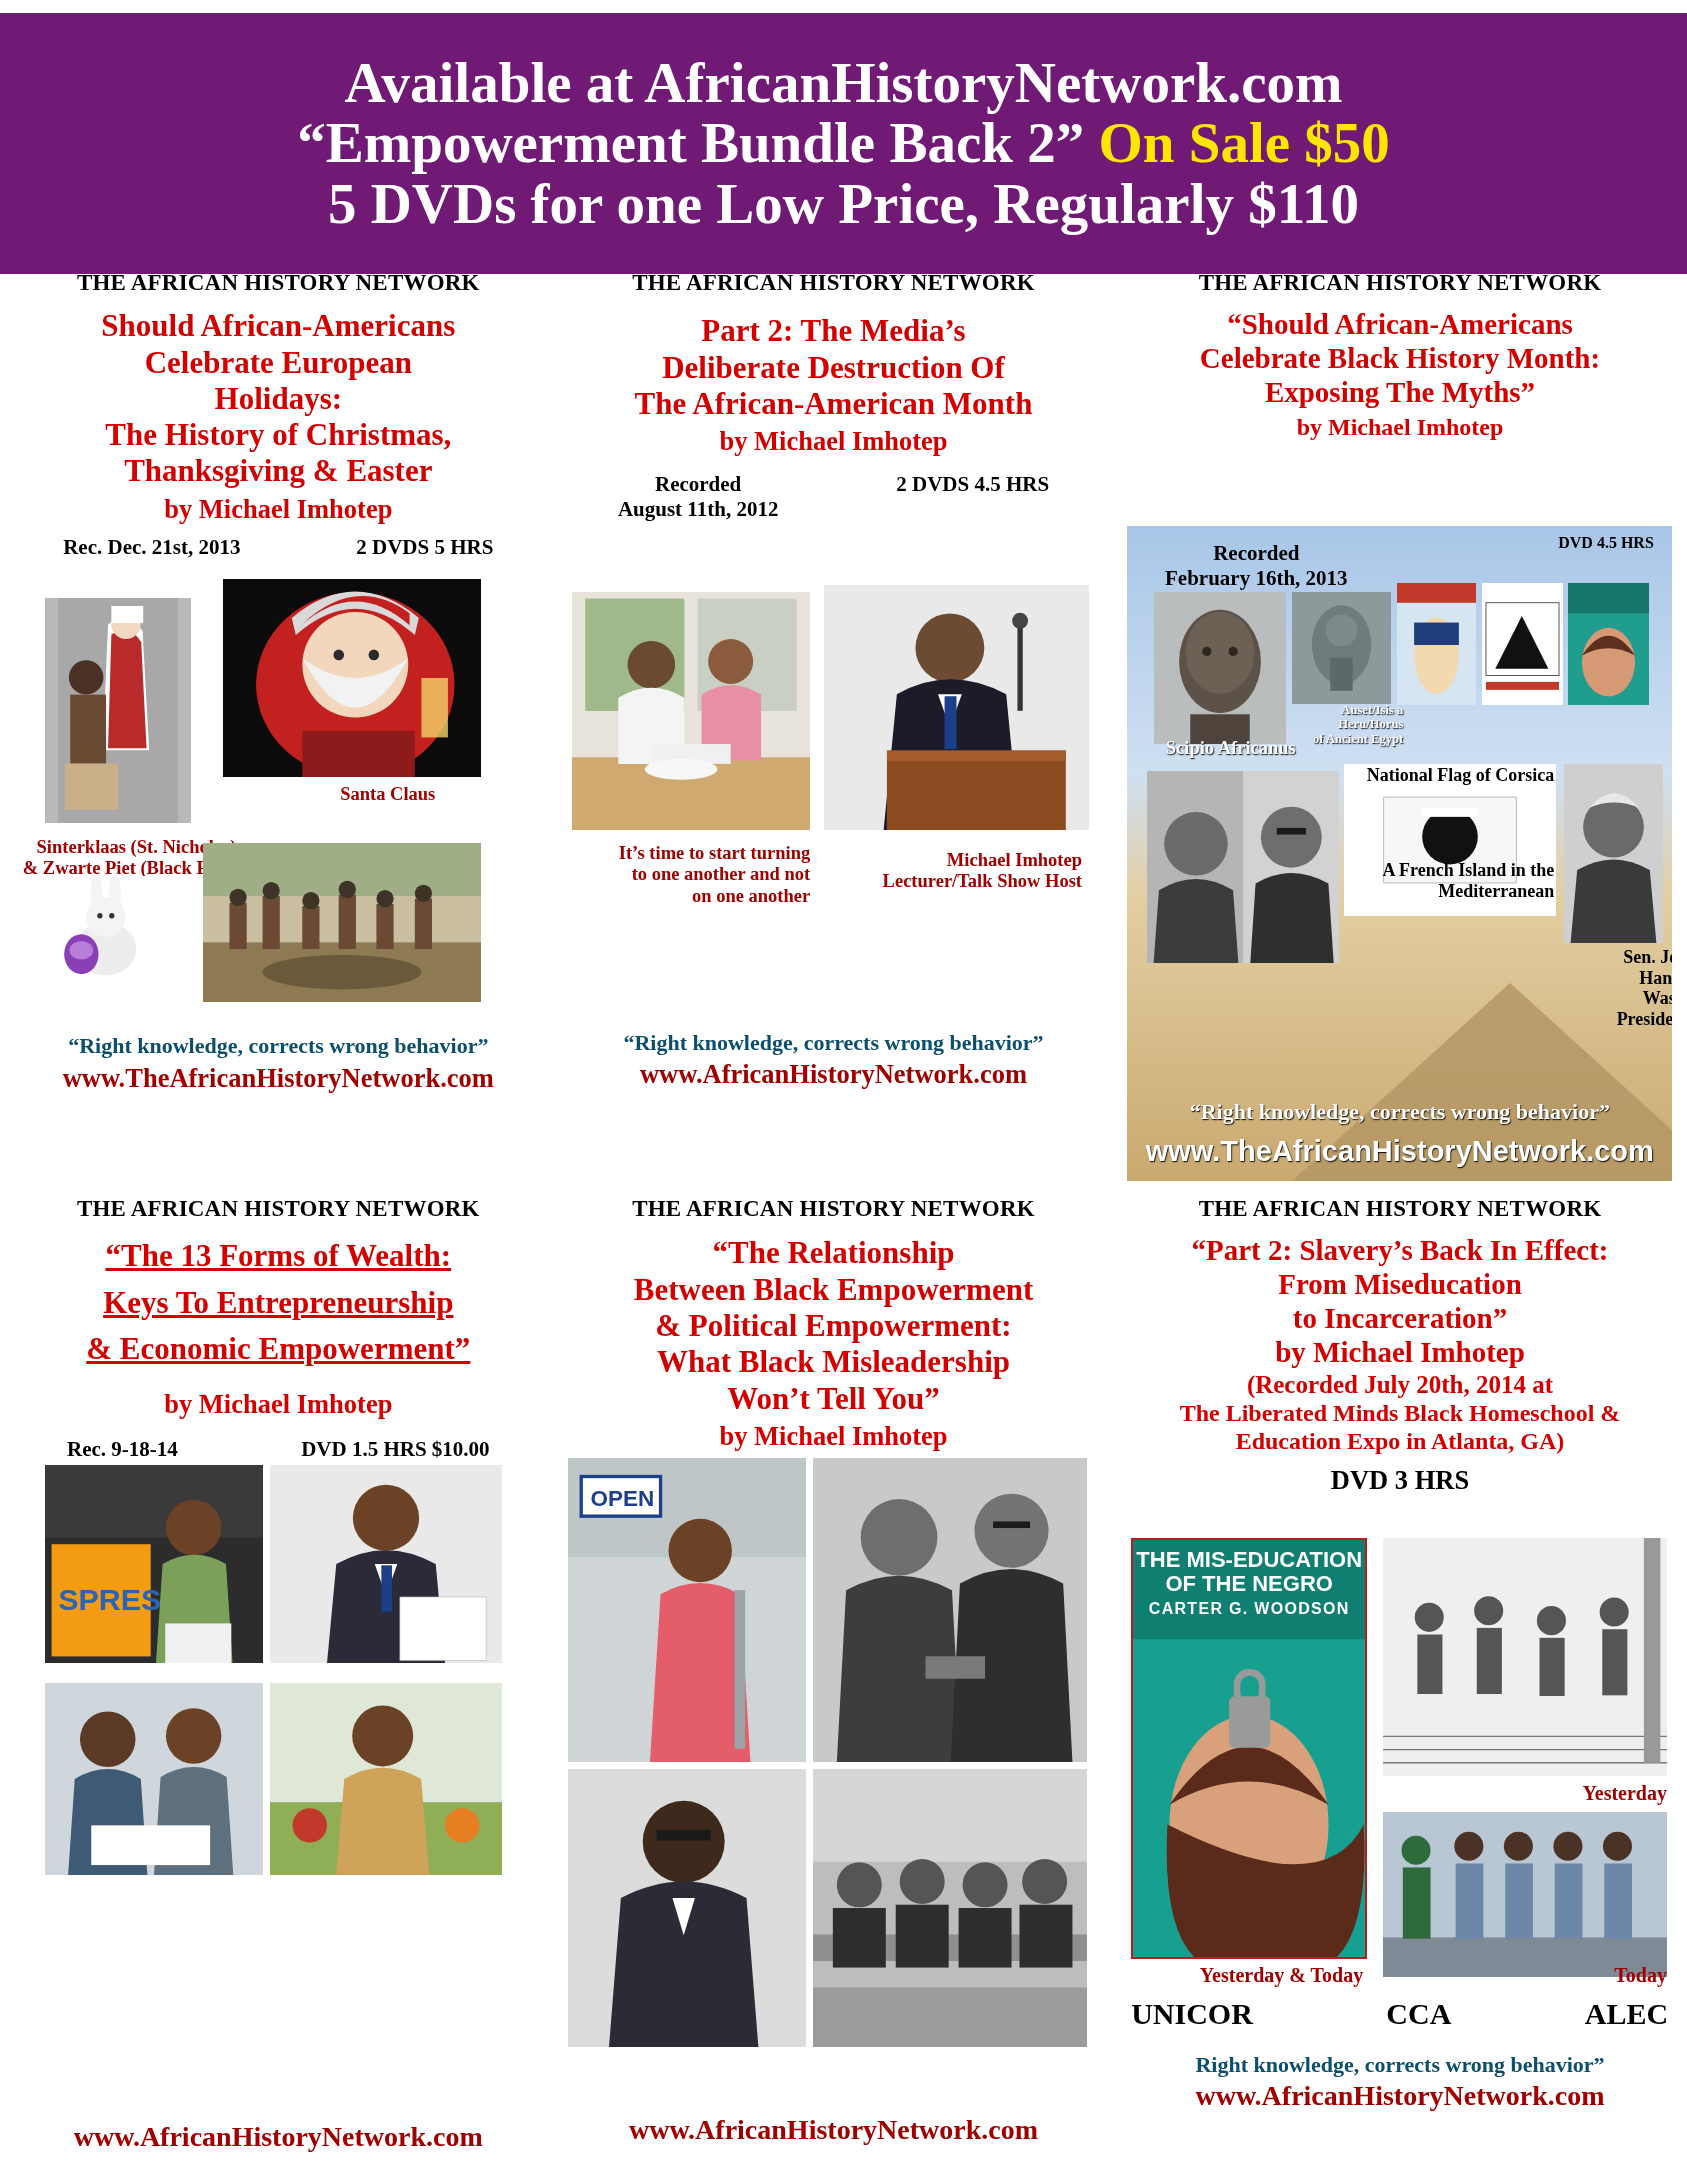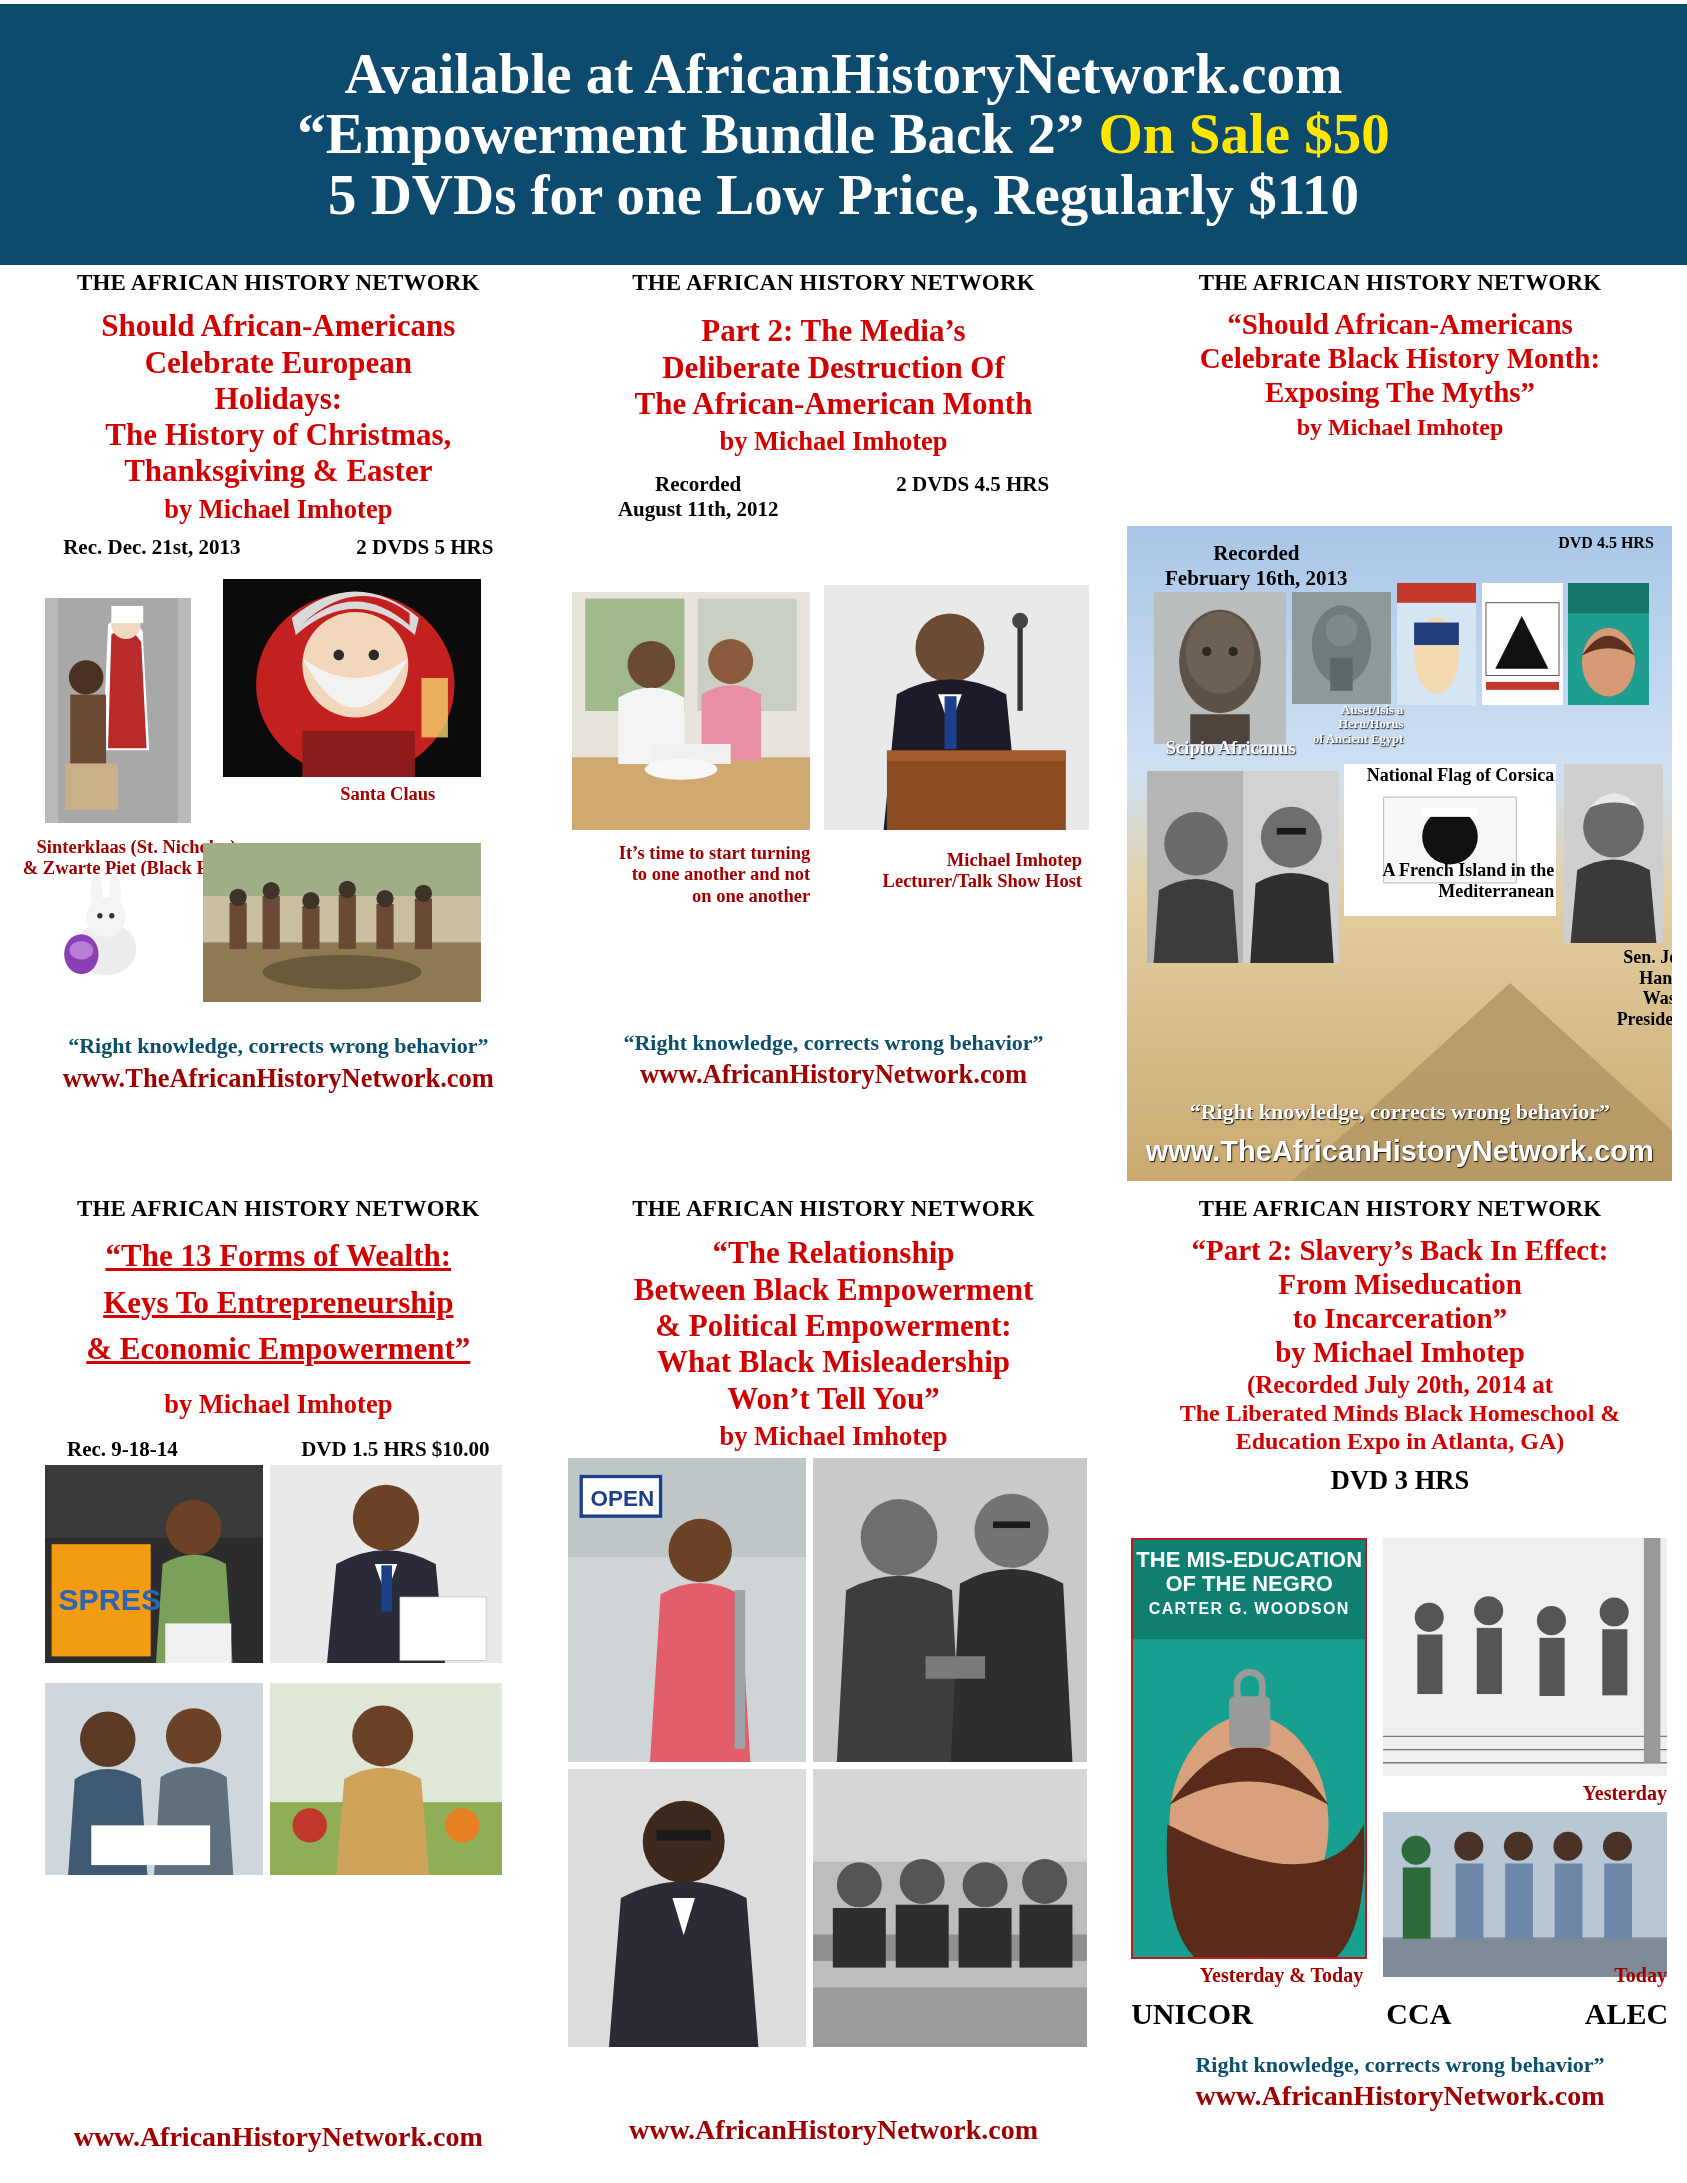--- a/index.html
+++ b/index.html
@@ -6,22 +6,22 @@
   body{
     width:1687px;height:2183px;
     background:#ffffff;
     font-family:"Liberation Serif", serif;
     overflow:hidden;
   }
   .page{position:relative;width:1687px;height:2183px;}
 
   
   .header{
-    position:absolute;left:0;top:4px;width:1687px;height:261px;
-    background:#0c4a6e;
+    position:absolute;left:0;top:13px;width:1687px;height:261px;
+    background:#701a75;
     display:flex;flex-direction:column;align-items:center;justify-content:center;
     color:#ffffff;
   }
   .hdr-line{
     font-family:"Liberation Serif", serif;
     font-weight:bold;
     font-size:57px;
     line-height:1.06;
     text-align:center;
     white-space:nowrap;

